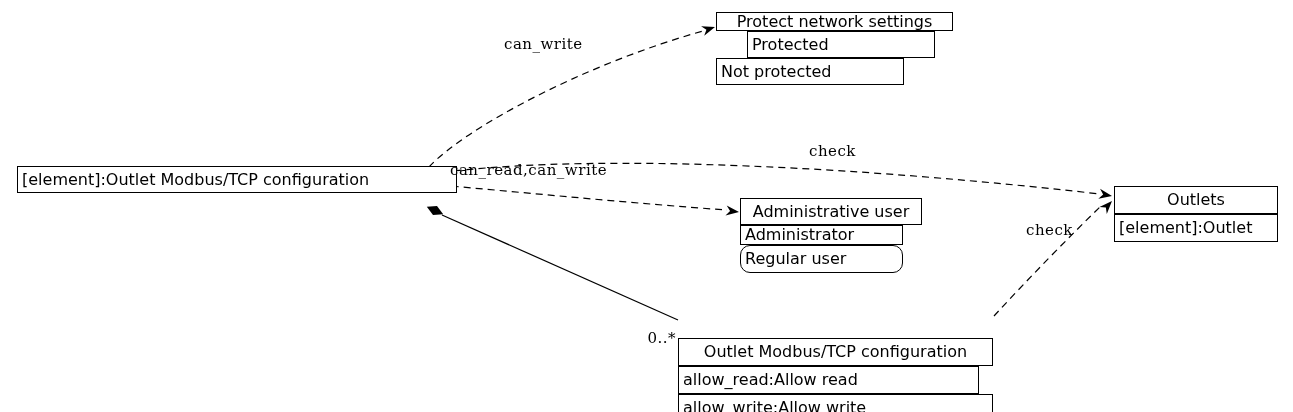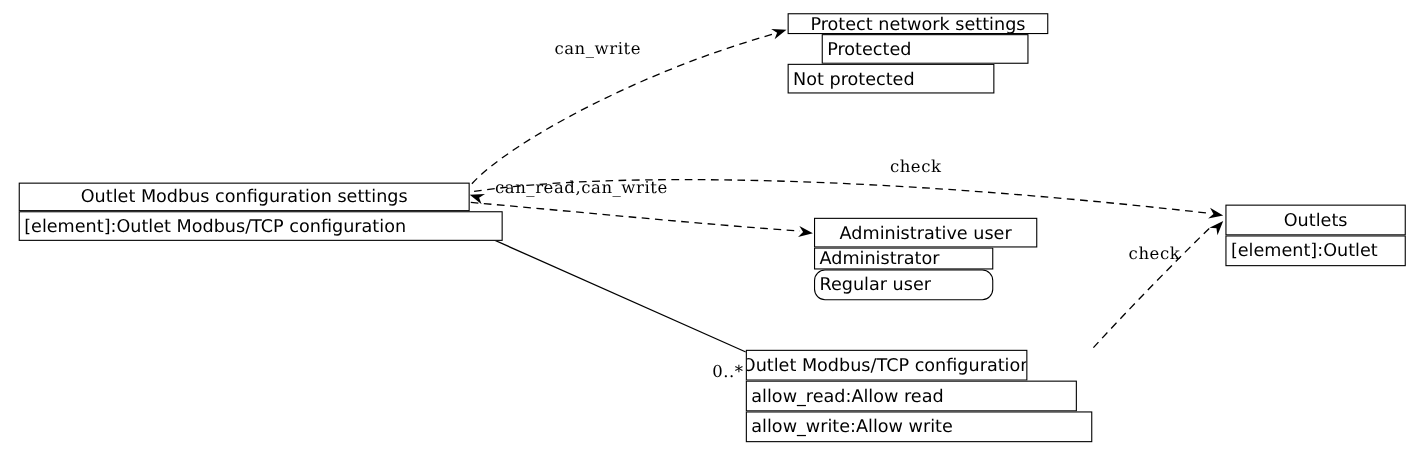--- a/index.html
+++ b/index.html
@@ -72,38 +72,37 @@
 
       <polygon points="0,0 -13,-5 -9,0 -13,5" transform="translate(1112,196) rotate(10)"></polygon>
 
       <polygon points="0,0 -13,-5 -9,0 -13,5" transform="translate(1112,201) rotate(-47)"></polygon>
 
       <polygon points="426.8,206.8 437.0,205.9 443.2,214.2 433.0,215.1"></polygon>
     </g>
   </svg>
 
   <div class="node" style="left:17px; top:166px;">
-    <div class="cell header" style="width:410px; height:26px;">Outlet Modbus configuration settings</div>
     <div class="cell row" style="width:440px; height:27px;">[element]:Outlet Modbus/TCP configuration</div>
   </div>
 
   <div class="node" style="left:716px; top:12px;">
     <div class="cell header" style="width:237px; height:19px;">Protect network settings</div>
     <div class="cell row" style="width:188px; height:27px;margin-left:31px;">Protected</div>
     <div class="cell row" style="width:188px; height:27px;">Not protected</div>
   </div>
 
   <div class="node" style="left:740px; top:198px;">
-    <div class="cell header" style="width:203px; height:27px;">Administrative user</div>
+    <div class="cell header" style="width:182px; height:27px;">Administrative user</div>
     <div class="cell row" style="width:163px; height:20px;">Administrator</div>
     <div class="cell row" style="width:163px; height:28px;border-radius:10px;">Regular user</div>
   </div>
 
   <div class="node" style="left:678px; top:318px;">
-    <div class="cell header" style="width:256px; height:28px;">Outlet Modbus/TCP configuration</div>
+    <div class="cell header" style="width:315px; height:28px;margin-top:20px;">Outlet Modbus/TCP configuration</div>
     <div class="cell row" style="width:301px; height:28px;">allow_read:Allow read</div>
     <div class="cell row" style="width:315px; height:28px;">allow_write:Allow write</div>
   </div>
 
   <div class="node" style="left:1114px; top:186px;">
     <div class="cell header" style="width:164px; height:28px;">Outlets</div>
     <div class="cell row" style="width:164px; height:28px;">[element]:Outlet</div>
   </div>
 
   <div class="edge-label" style="left:504px; top:35px;">can_write</div>

